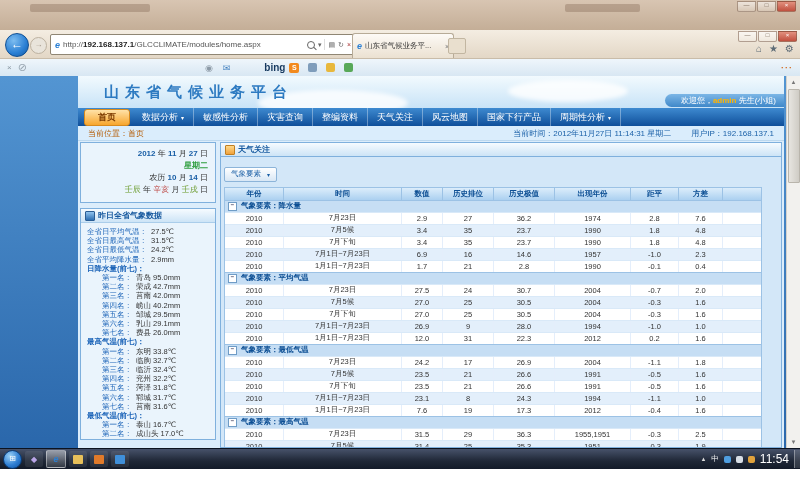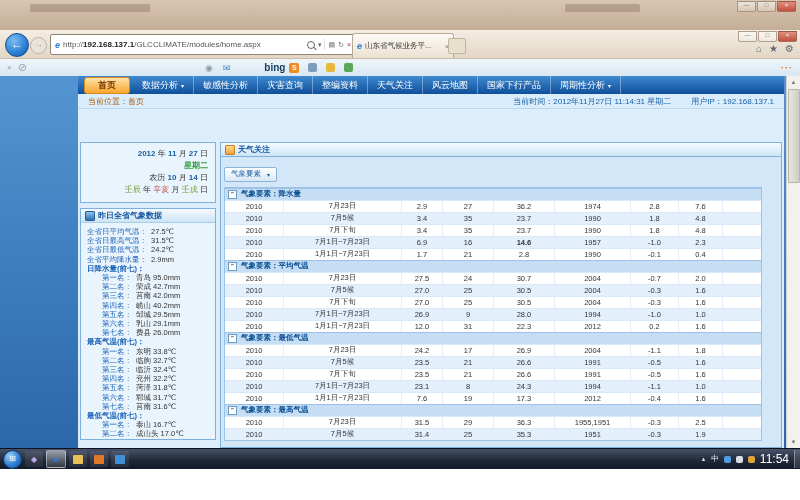--- a/index.html
+++ b/index.html
@@ -174,20 +174,24 @@
       <span class="badge">S</span>
       <span class="sq" style="background:#7f9dbb;"></span>
       <span class="sq" style="background:#e8b83c;"></span>
       <span class="sq" style="background:#58a858;"></span>
       <span class="tr-dots">···</span>
     </div>
   </div>
 
   <div class="page">
     <div class="page-inner">
+      <div class="banner">
+        <div class="site-title">山东省气候业务平台</div>
+        <div class="welcome"><span>欢迎您，</span><span class="wname">admin</span><span> 先生(小姐)</span></div>
+      </div>
       <div class="navbar">
           <div class="nav-item active">首页</div>
           <div class="nav-item">数据分析<span class="caret">▾</span></div>
           <div class="nav-item">敏感性分析</div>
           <div class="nav-item">灾害查询</div>
           <div class="nav-item">整编资料</div>
           <div class="nav-item">天气关注</div>
           <div class="nav-item">风云地图</div>
           <div class="nav-item">国家下行产品</div>
           <div class="nav-item">周期性分析<span class="caret">▾</span></div>
@@ -309,20 +313,31 @@
           <div class="main-hd">
             <span class="hd-ico ico-doc"></span>
             <span>天气关注</span>
           </div>
           <div class="main-body">
             <div class="element-btn">
               <span>气象要素</span>
               <span class="caret">▾</span>
             </div>
             <div class="grid">
+                <div class="g-hdr">
+                  <div class="cell" style="width: 58px;">年份</div>
+                  <div class="cell" style="width: 117px;">时间</div>
+                  <div class="cell" style="width: 40px;">数值</div>
+                  <div class="cell" style="width: 50px;">历史排位</div>
+                  <div class="cell" style="width: 60px;">历史极值</div>
+                  <div class="cell" style="width: 75px;">出现年份</div>
+                  <div class="cell" style="width: 47px;">距平</div>
+                  <div class="cell" style="width: 43px;">方差</div>
+                  <div class="cell filler" style="flex: 1 1 0%;"></div>
+                </div>
                 <div class="group-row">
                   <span class="cbox">−</span>
                   <span>气象要素：降水量</span>
                 </div>
                 <div class="d-row">
                   <div class="cell" style="width: 58px;">2010</div>
                   <div class="cell" style="width: 117px;">7月23日</div>
                   <div class="cell" style="width: 40px;">2.9</div>
                   <div class="cell" style="width: 50px;">27</div>
                   <div class="cell" style="width: 60px;">36.2</div>
@@ -351,21 +366,21 @@
                   <div class="cell" style="width: 75px;">1990</div>
                   <div class="cell" style="width: 47px;">1.8</div>
                   <div class="cell" style="width: 43px;">4.8</div>
                   <div class="cell filler" style="flex: 1 1 0%;"></div>
                 </div>
                 <div class="d-row alt">
                   <div class="cell" style="width: 58px;">2010</div>
                   <div class="cell" style="width: 117px;">7月1日~7月23日</div>
                   <div class="cell" style="width: 40px;">6.9</div>
                   <div class="cell" style="width: 50px;">16</div>
-                  <div class="cell" style="width: 60px; font-weight: bold;">14.6</div>
+                  <div class="cell" style="width: 60px;">14.6</div>
                   <div class="cell" style="width: 75px;">1957</div>
                   <div class="cell" style="width: 47px;">-1.0</div>
                   <div class="cell" style="width: 43px;">2.3</div>
                   <div class="cell filler" style="flex: 1 1 0%;"></div>
                 </div>
                 <div class="d-row">
                   <div class="cell" style="width: 58px;">2010</div>
                   <div class="cell" style="width: 117px;">1月1日~7月23日</div>
                   <div class="cell" style="width: 40px;">1.7</div>
                   <div class="cell" style="width: 50px;">21</div>

